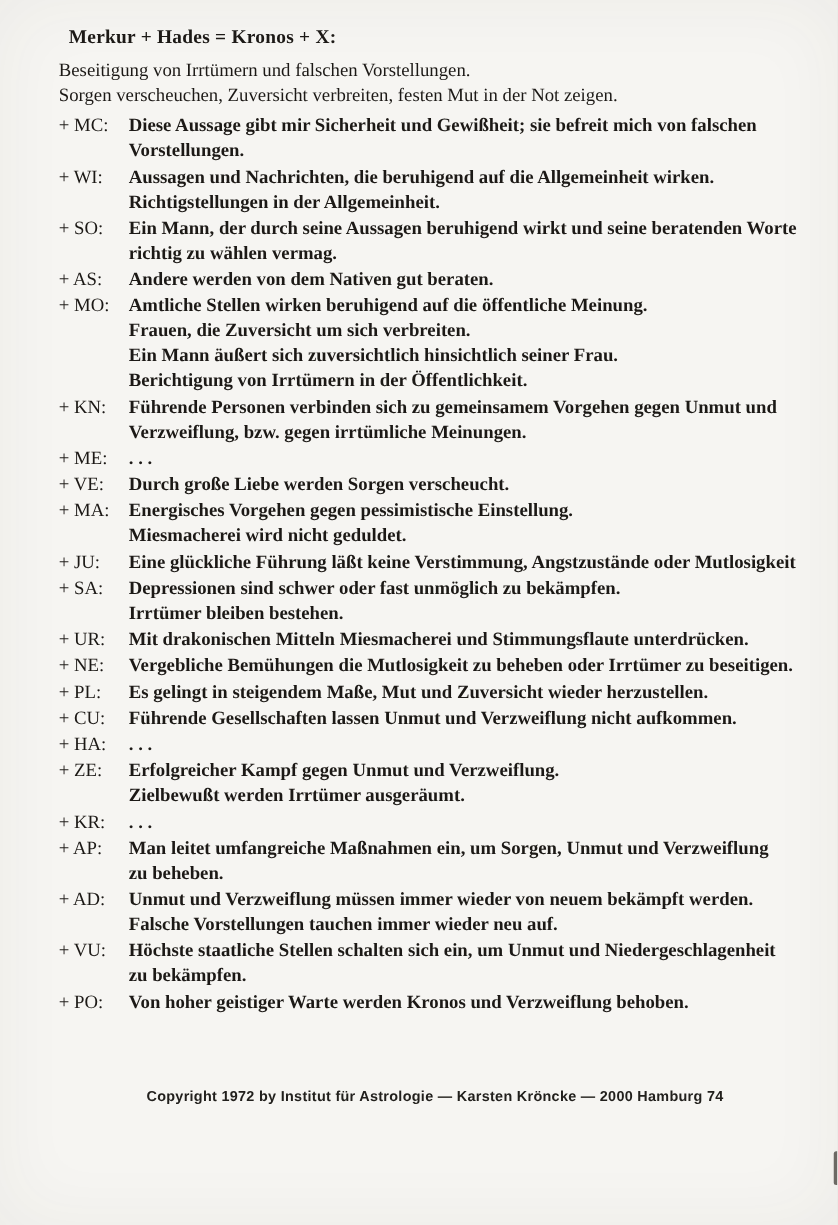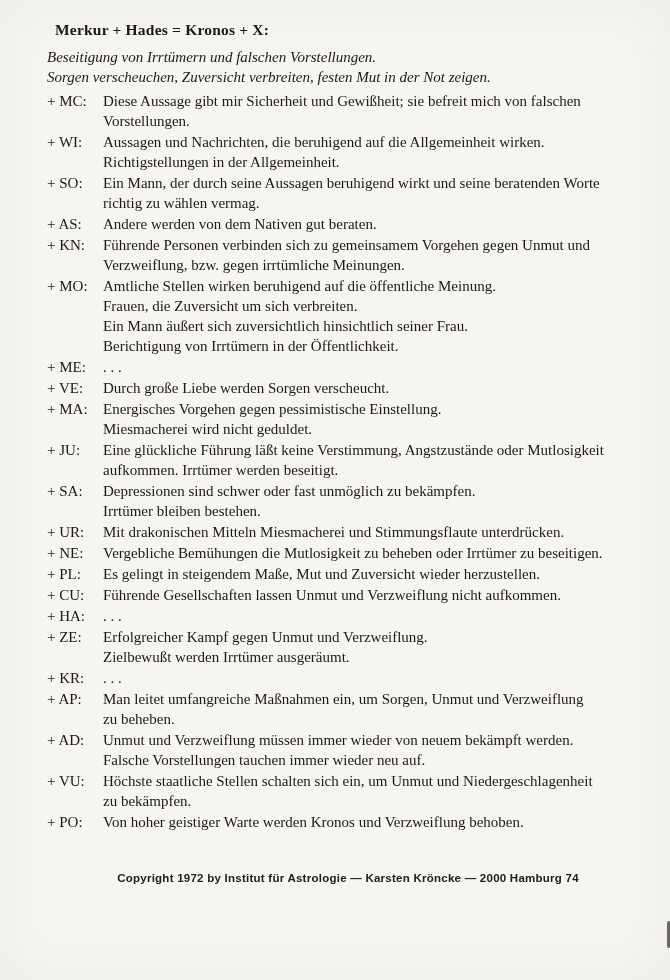--- a/index.html
+++ b/index.html
@@ -23,37 +23,37 @@
     font-size: 15.5px;
     font-weight: bold;
     letter-spacing: 0.2px;
     white-space: nowrap;
   }
   .intro {
     margin: 8px 0 0 47px;
     font-size: 15px;
     line-height: 20px;
   }
-  .intro .line { white-space: nowrap; font-style: italic; }
+  .intro .line { white-space: nowrap; }
   .entries {
     margin: 4px 0 16px 47px;
     font-size: 15px;
   }
   .entry {
     display: flex;
     align-items: flex-start;
     margin-bottom: 1px;
   }
   .entry-label {
     flex: 0 0 56px;
     width: 56px;
     line-height: 20px;
     white-space: nowrap;
   }
-  .entry-text { flex: 1 1 auto; min-width: 0; }
+  .entry-text { flex: 1 1 auto; min-width: 0; font-weight: bold; }
   .entry-text .line {
     line-height: 20px;
     white-space: nowrap;
   }
   .copyright {
     position: absolute;
     left: 0;
     right: 0;
     top: 872px;
     text-align: center;
@@ -121,38 +121,38 @@
   </div>
 
   <div class="entry">
     <div class="entry-label">+ AS:</div>
     <div class="entry-text">
           <div class="line">Andere werden von dem Nativen gut beraten.</div>
         </div>
   </div>
 
   <div class="entry">
-    <div class="entry-label">+ KN:</div>
-    <div class="entry-text">
-          <div class="line">Führende Personen verbinden sich zu gemeinsamem Vorgehen gegen Unmut und</div>
-          <div class="line">Verzweiflung, bzw. gegen irrtümliche Meinungen.</div>
-        </div>
-  </div>
-
-  <div class="entry">
     <div class="entry-label">+ MO:</div>
     <div class="entry-text">
           <div class="line">Amtliche Stellen wirken beruhigend auf die öffentliche Meinung.</div>
           <div class="line">Frauen, die Zuversicht um sich verbreiten.</div>
           <div class="line">Ein Mann äußert sich zuversichtlich hinsichtlich seiner Frau.</div>
           <div class="line">Berichtigung von Irrtümern in der Öffentlichkeit.</div>
         </div>
   </div>
 
   <div class="entry">
+    <div class="entry-label">+ KN:</div>
+    <div class="entry-text">
+          <div class="line">Führende Personen verbinden sich zu gemeinsamem Vorgehen gegen Unmut und</div>
+          <div class="line">Verzweiflung, bzw. gegen irrtümliche Meinungen.</div>
+        </div>
+  </div>
+
+  <div class="entry">
     <div class="entry-label">+ ME:</div>
     <div class="entry-text">
           <div class="line">. . .</div>
         </div>
   </div>
 
   <div class="entry">
     <div class="entry-label">+ VE:</div>
     <div class="entry-text">
           <div class="line">Durch große Liebe werden Sorgen verscheucht.</div>
@@ -164,21 +164,20 @@
     <div class="entry-text">
           <div class="line">Energisches Vorgehen gegen pessimistische Einstellung.</div>
           <div class="line">Miesmacherei wird nicht geduldet.</div>
         </div>
   </div>
 
   <div class="entry">
     <div class="entry-label">+ JU:</div>
     <div class="entry-text">
           <div class="line">Eine glückliche Führung läßt keine Verstimmung, Angstzustände oder Mutlosigkeit</div>
-          <div class="line">aufkommen. Irrtümer werden beseitigt.</div>
         </div>
   </div>
 
   <div class="entry">
     <div class="entry-label">+ SA:</div>
     <div class="entry-text">
           <div class="line">Depressionen sind schwer oder fast unmöglich zu bekämpfen.</div>
           <div class="line">Irrtümer bleiben bestehen.</div>
         </div>
   </div>

